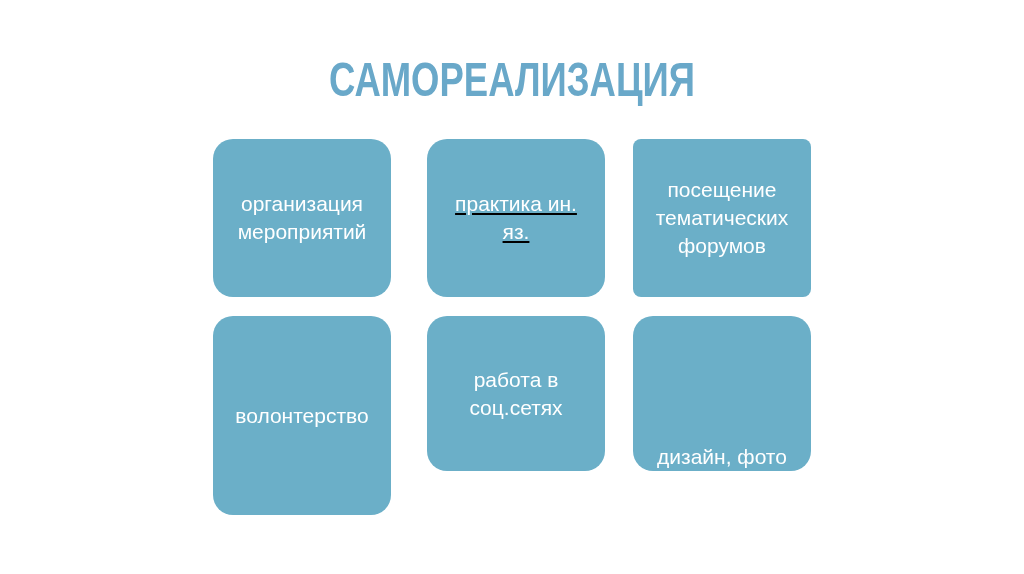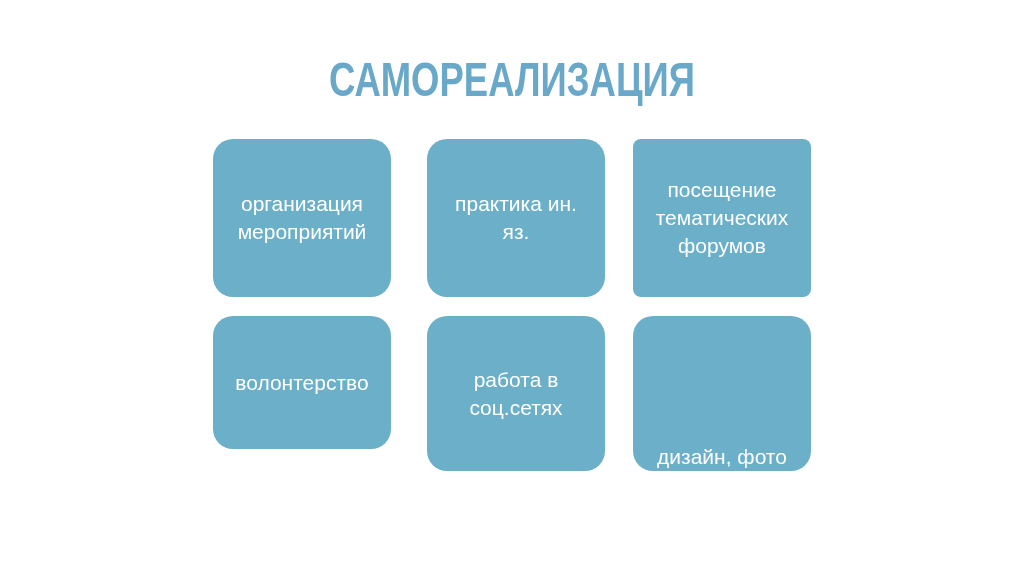--- a/index.html
+++ b/index.html
@@ -49,23 +49,23 @@
   }
   .box-label {
     color: var(--box-text, #ffffff);
     font-size: 21px;
     line-height: 28px;
     white-space: pre-line;
     padding: 0 8px;
   }
   
   .r0c0 { left: 213px; top: 139px; }
-  .r0c1 { left: 427px; top: 139px; }
+  .r0c1 { left: 427px; top: 139px; text-decoration: underline; }
   .r0c2 { left: 633px; top: 139px; border-radius: 8px; }
-  .r1c0 { left: 213px; top: 316px; height: 133px; }
+  .r1c0 { left: 213px; top: 316px; height: 199px; }
   .r1c1 { left: 427px; top: 316px; height: 155px; }
   .r1c2 { left: 633px; top: 316px; height: 155px; align-items: flex-end; }
 </style>
 </head>
 <body>
 
 <div class="slide">
 
   <div class="slide-title">САМОРЕАЛИЗАЦИЯ</div>
 

